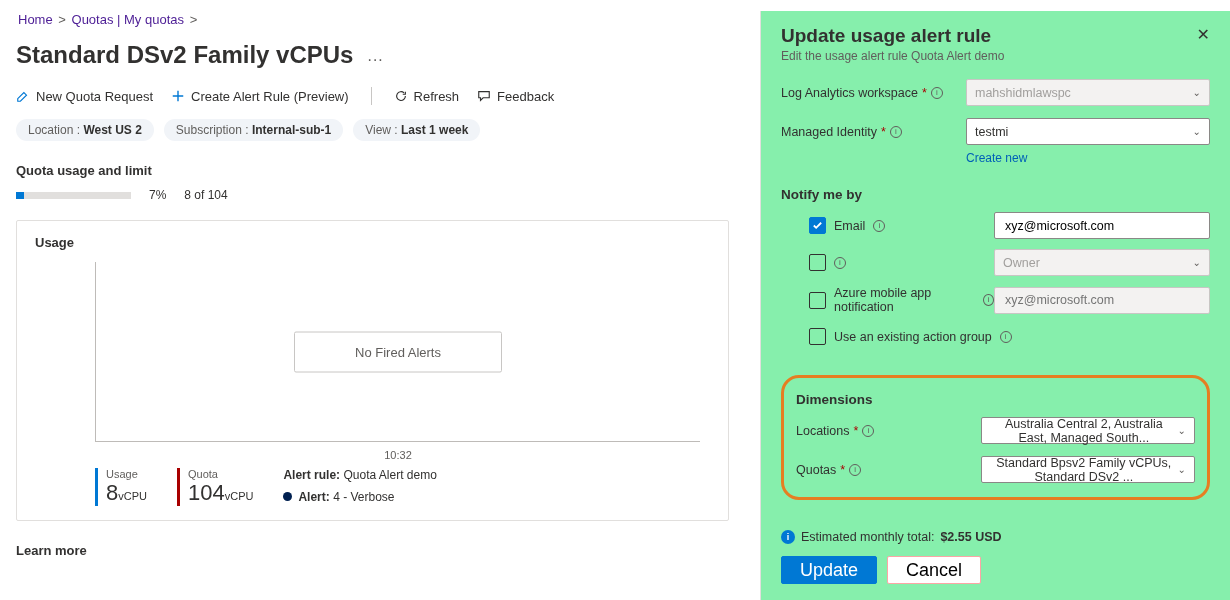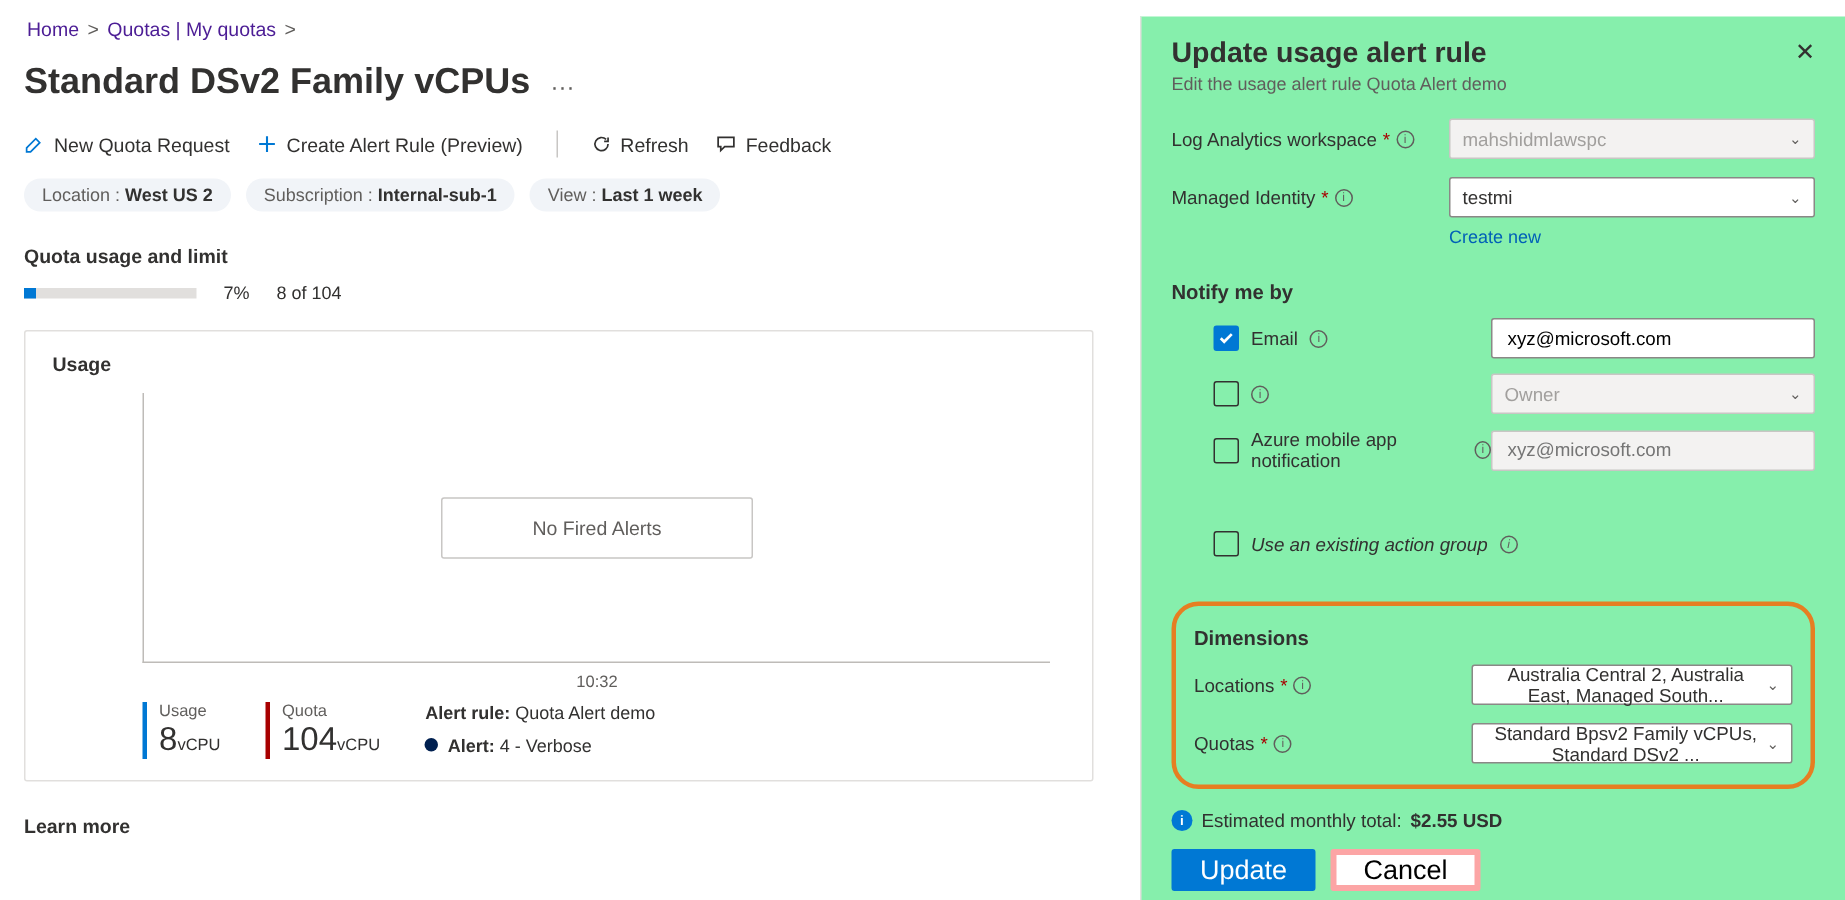--- a/index.html
+++ b/index.html
@@ -146,21 +146,21 @@
     margin-top:auto; padding-top:14px;
   }
   .est-row { font-size:12.5px; margin-bottom:12px; display:flex; align-items:center; gap:6px; }
   .est-row .info-blue {
     width:14px; height:14px; border-radius:50%; background:#0078d4; color:#fff;
     display:inline-flex; align-items:center; justify-content:center; font-size:9px; font-weight:bold;
   }
   .btn-row { display:flex; gap:10px; }
   .btn { height:28px; padding:0 18px; font-size:18px; border-radius:2px; cursor:pointer; }
   .btn.primary { background:#0078d4; color:#fff; border:1px solid #0078d4; }
-  .btn.secondary { background:#fff; border:4px solid #fca5a5; }
+  .btn.secondary { background:#fff; border:1px solid #fca5a5; }
 </style>
 </head>
 <body>
 
 <div class="main">
   <div class="breadcrumb">
     <a>Home</a>
     <span class="sep">&gt;</span>
     <a>Quotas | My quotas</a>
     <span class="sep">&gt;</span>
@@ -317,21 +317,21 @@
       <span>Azure mobile app notification</span>
       <span class="info-i">i</span>
     </div>
     <div class="fctrl">
       <div class="ctrl disabled">
         <input disabled="" placeholder="xyz@microsoft.com" style="">
       </div>
     </div>
   </div>
 
-  <div class="chk-row" style="margin-top:30px;font-style:italic;">
+  <div class="chk-row" style="margin-top:4px;">
     <div class="chk-label" style="width:auto;">
       <span class="chk"></span>
       <span>Use an existing action group</span>
       <span class="info-i">i</span>
     </div>
   </div>
 
   <div class="dimensions-box">
     <div class="sub-head" style="margin-top:0;">Dimensions</div>
 

